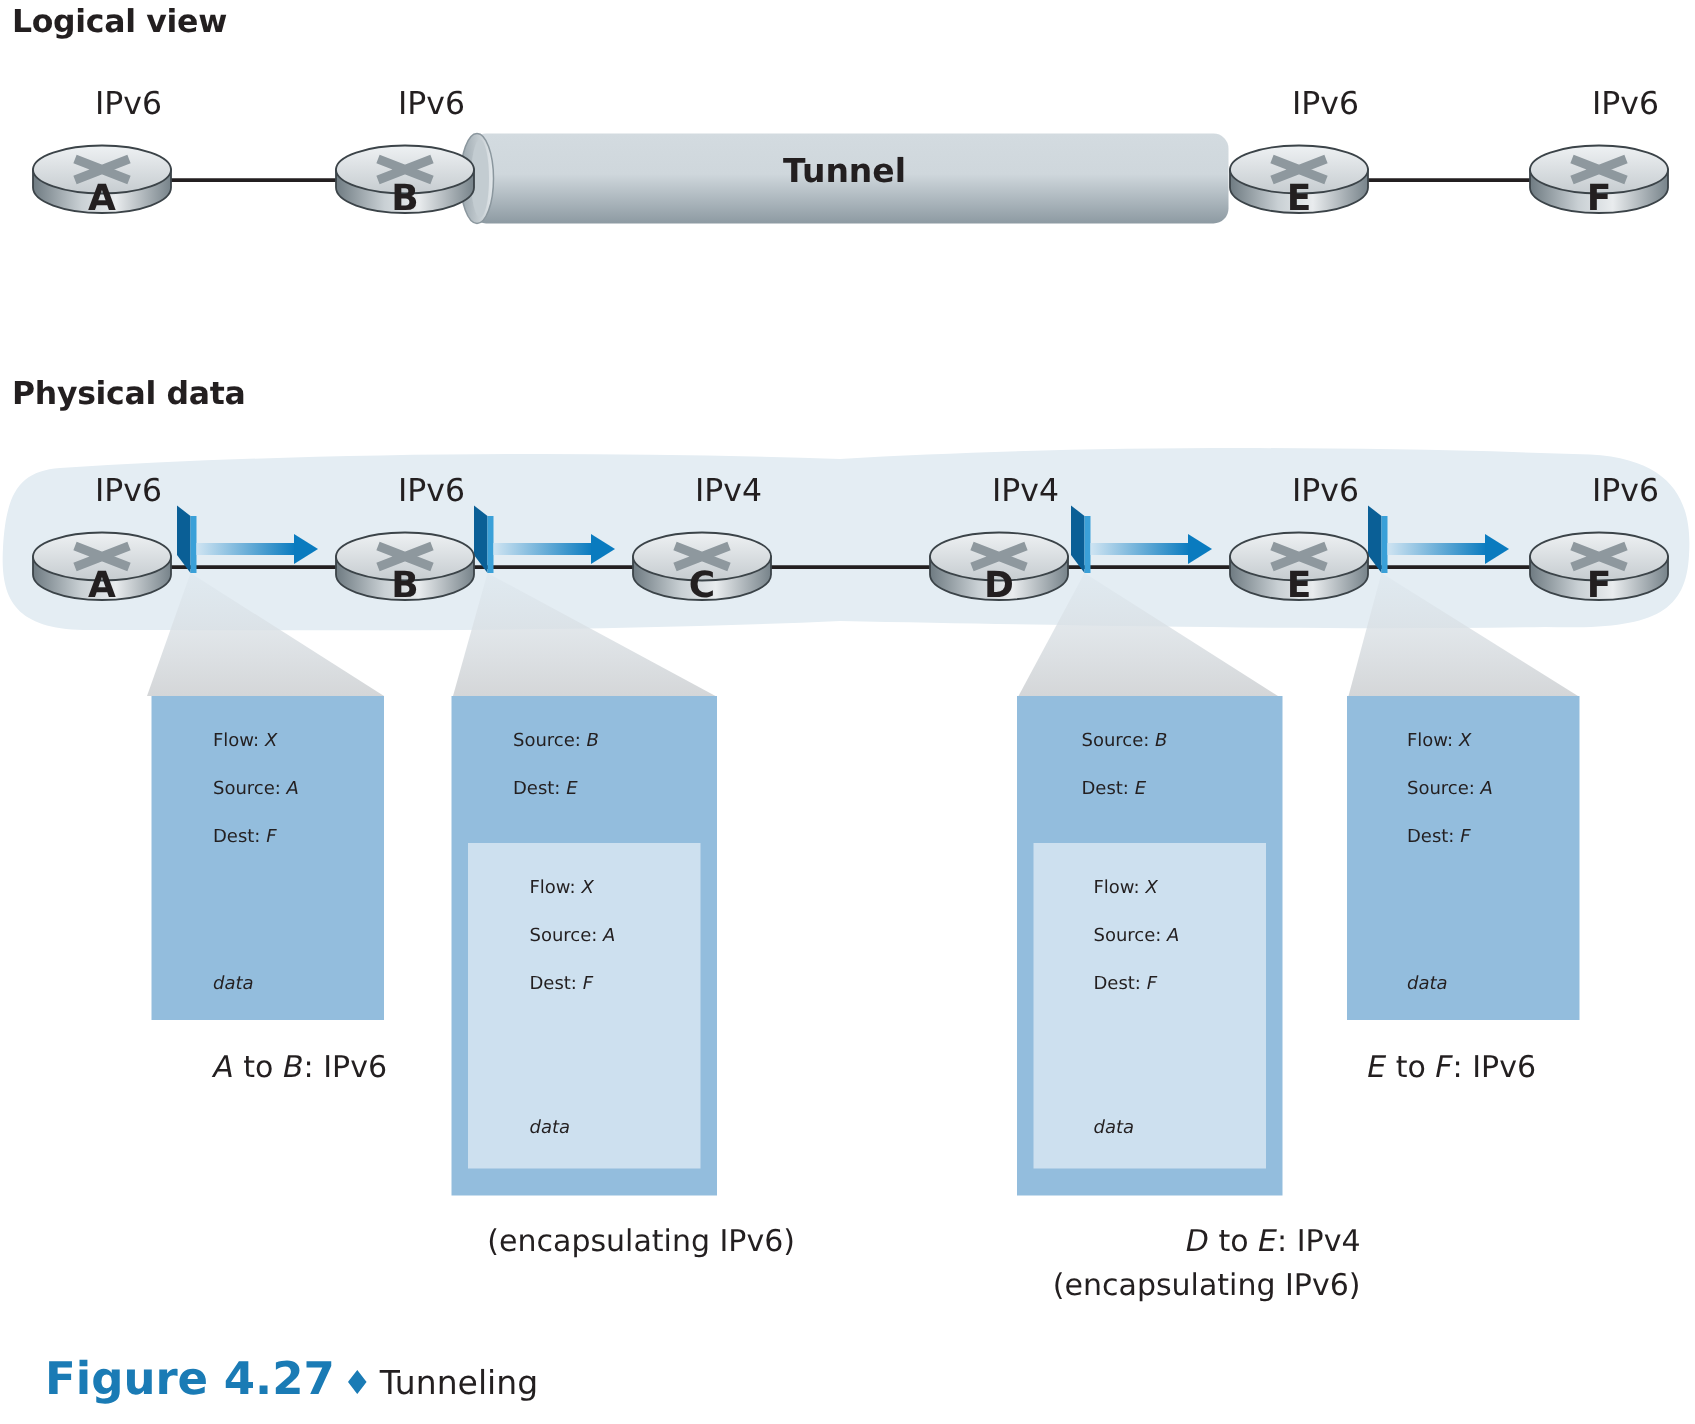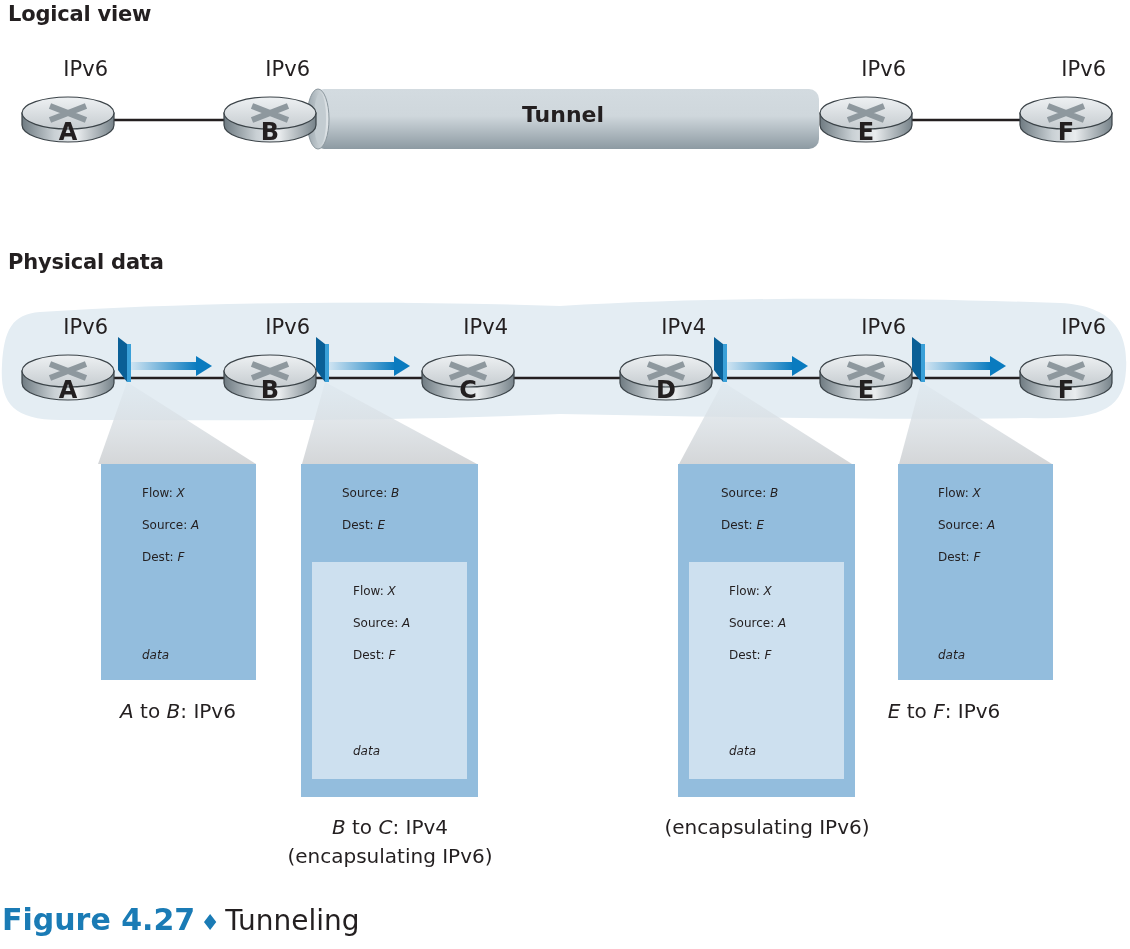--- a/index.html
+++ b/index.html
@@ -3,23 +3,23 @@
 <meta charset="utf-8">
 <style>
   html, body { margin:0; padding:0; background:#ffffff; }
   body { width:1130px; height:949px; position:relative; overflow:hidden;
          font-family:"DejaVu Sans","Liberation Sans",sans-serif; color:#231f20; }
   .abs { position:absolute; }
   .section-title { font-weight:bold; font-size:21px; letter-spacing:-0.2px; }
   .ver { font-size:21px; text-align:right; width:80px; }
   .tunnel-label { font-size:22px;font-weight:bold; }
   .pkt-text { font-size:12px; line-height:32px; white-space:nowrap;margin-left:24px; }
-  .caption { font-size:20px; line-height:29px; text-align:center; white-space:nowrap; }
-  .fig-num { font-weight:bold; font-size:30px; color:#1a7bb5; }
-  .fig-title { font-size:28px; color:#231f20;text-align:right; }
+  .caption { font-size:20px; line-height:29px; text-align:right; white-space:nowrap; }
+  .fig-num { font-weight:bold; font-size:30px; color:#1a7bb5;margin-left:28px; }
+  .fig-title { font-size:22px; color:#231f20;text-align:right; }
   .diamond { font-size:22px; color:#1a7bb5; }
   em, i { font-style:italic; }
   svg text { font-family:"DejaVu Sans","Liberation Sans",sans-serif; }
 </style>
 </head>
 <body>
 
 <svg class="abs" style="left:0;top:0" width="1130" height="949">
   <defs>
     <linearGradient id="rtrSide" x1="0" y1="0" x2="1" y2="0">
@@ -165,35 +165,35 @@
   <div><span>Source: </span><i>B</i></div>
   <div><span>Dest: </span><i>E</i></div>
 </div>
 <div class="abs pkt-text" style="left:329px;top:575px">
   <div><span>Flow: </span><i>X</i></div>
   <div><span>Source: </span><i>A</i></div>
   <div><span>Dest: </span><i>F</i></div>
 </div>
 <div class="abs pkt-text" style="left:329px;top:735px"><i>data</i></div>
 <div class="abs caption" style="left:250px;top:813px;width:280px">
-  <div><i>B</i><span> to </span><i>C</i><span>: IPv4</span></div>
   <div>(encapsulating IPv6)</div>
 </div>
 
 <div class="abs pkt-text" style="left:697px;top:477px">
   <div><span>Source: </span><i>B</i></div>
   <div><span>Dest: </span><i>E</i></div>
 </div>
 <div class="abs pkt-text" style="left:705px;top:575px">
   <div><span>Flow: </span><i>X</i></div>
   <div><span>Source: </span><i>A</i></div>
   <div><span>Dest: </span><i>F</i></div>
 </div>
 <div class="abs pkt-text" style="left:705px;top:735px"><i>data</i></div>
 <div class="abs caption" style="left:627px;top:813px;width:280px">
+  <div><i>D</i><span> to </span><i>E</i><span>: IPv4</span></div>
   <div>(encapsulating IPv6)</div>
 </div>
 
 <div class="abs pkt-text" style="left:914px;top:477px">
   <div><span>Flow: </span><i>X</i></div>
   <div><span>Source: </span><i>A</i></div>
   <div><span>Dest: </span><i>F</i></div>
 </div>
 <div class="abs pkt-text" style="left:914px;top:639px"><i>data</i></div>
 <div class="abs caption" style="left:864px;top:697px;width:160px">

